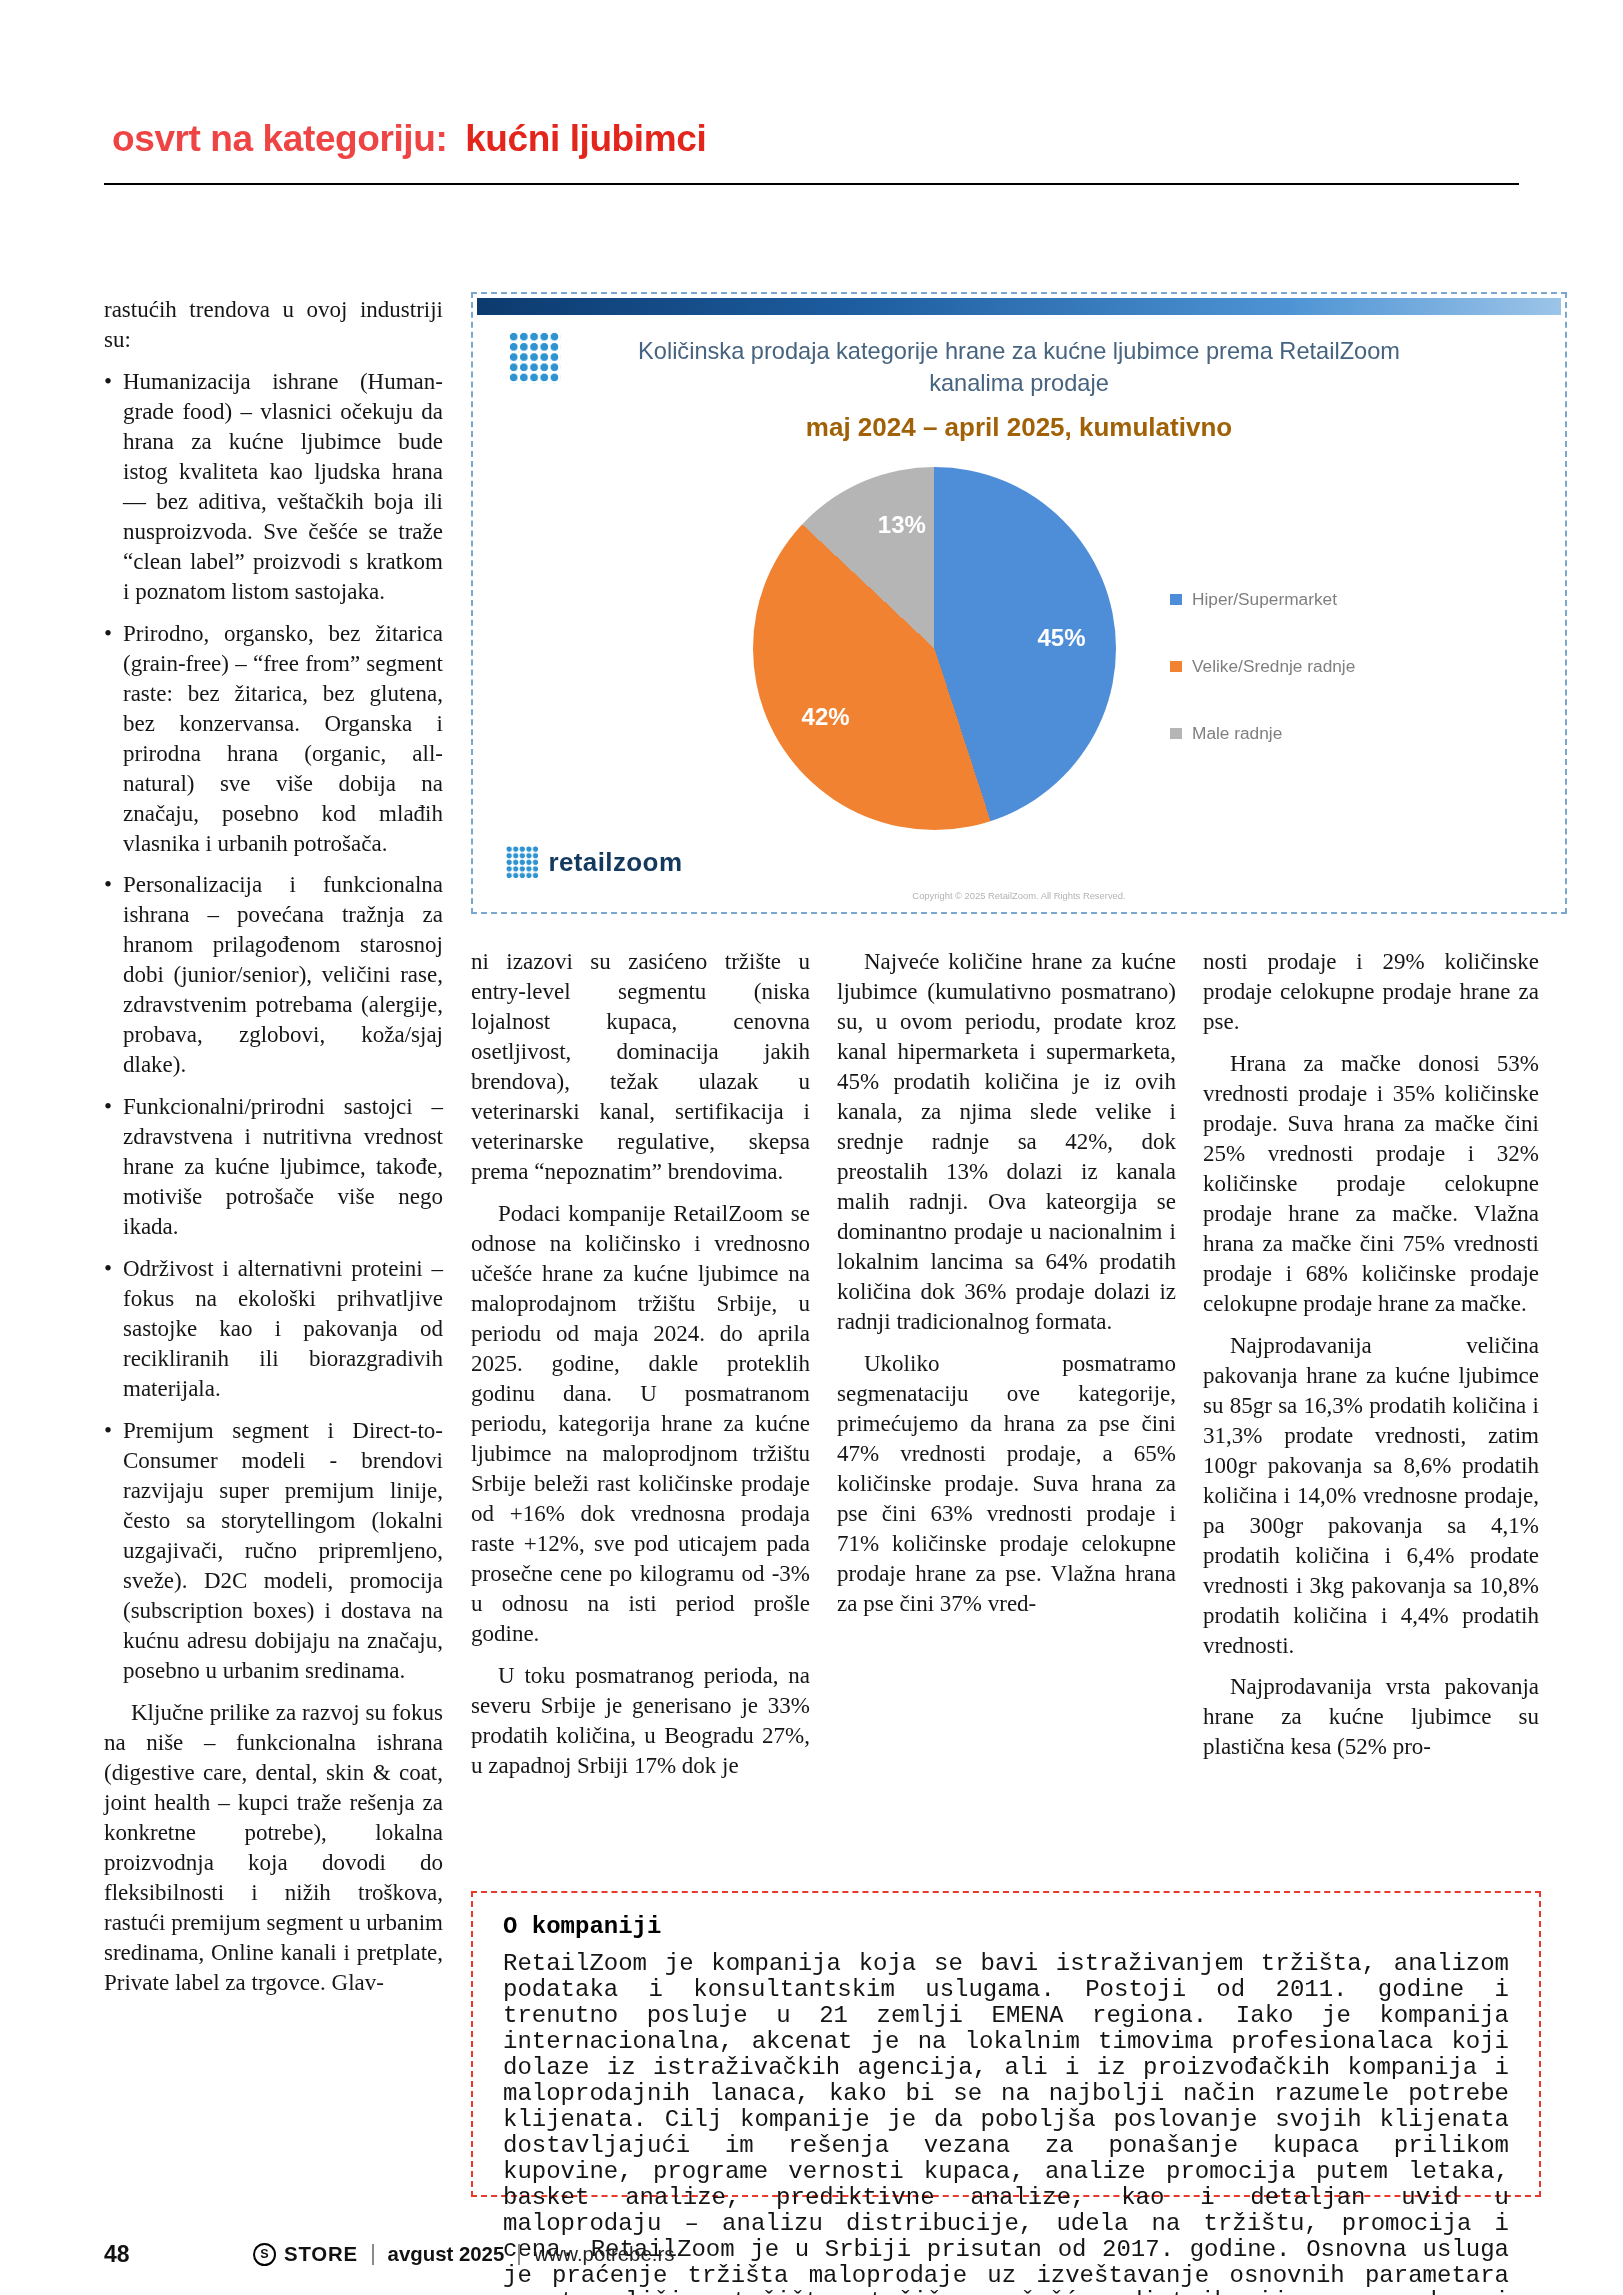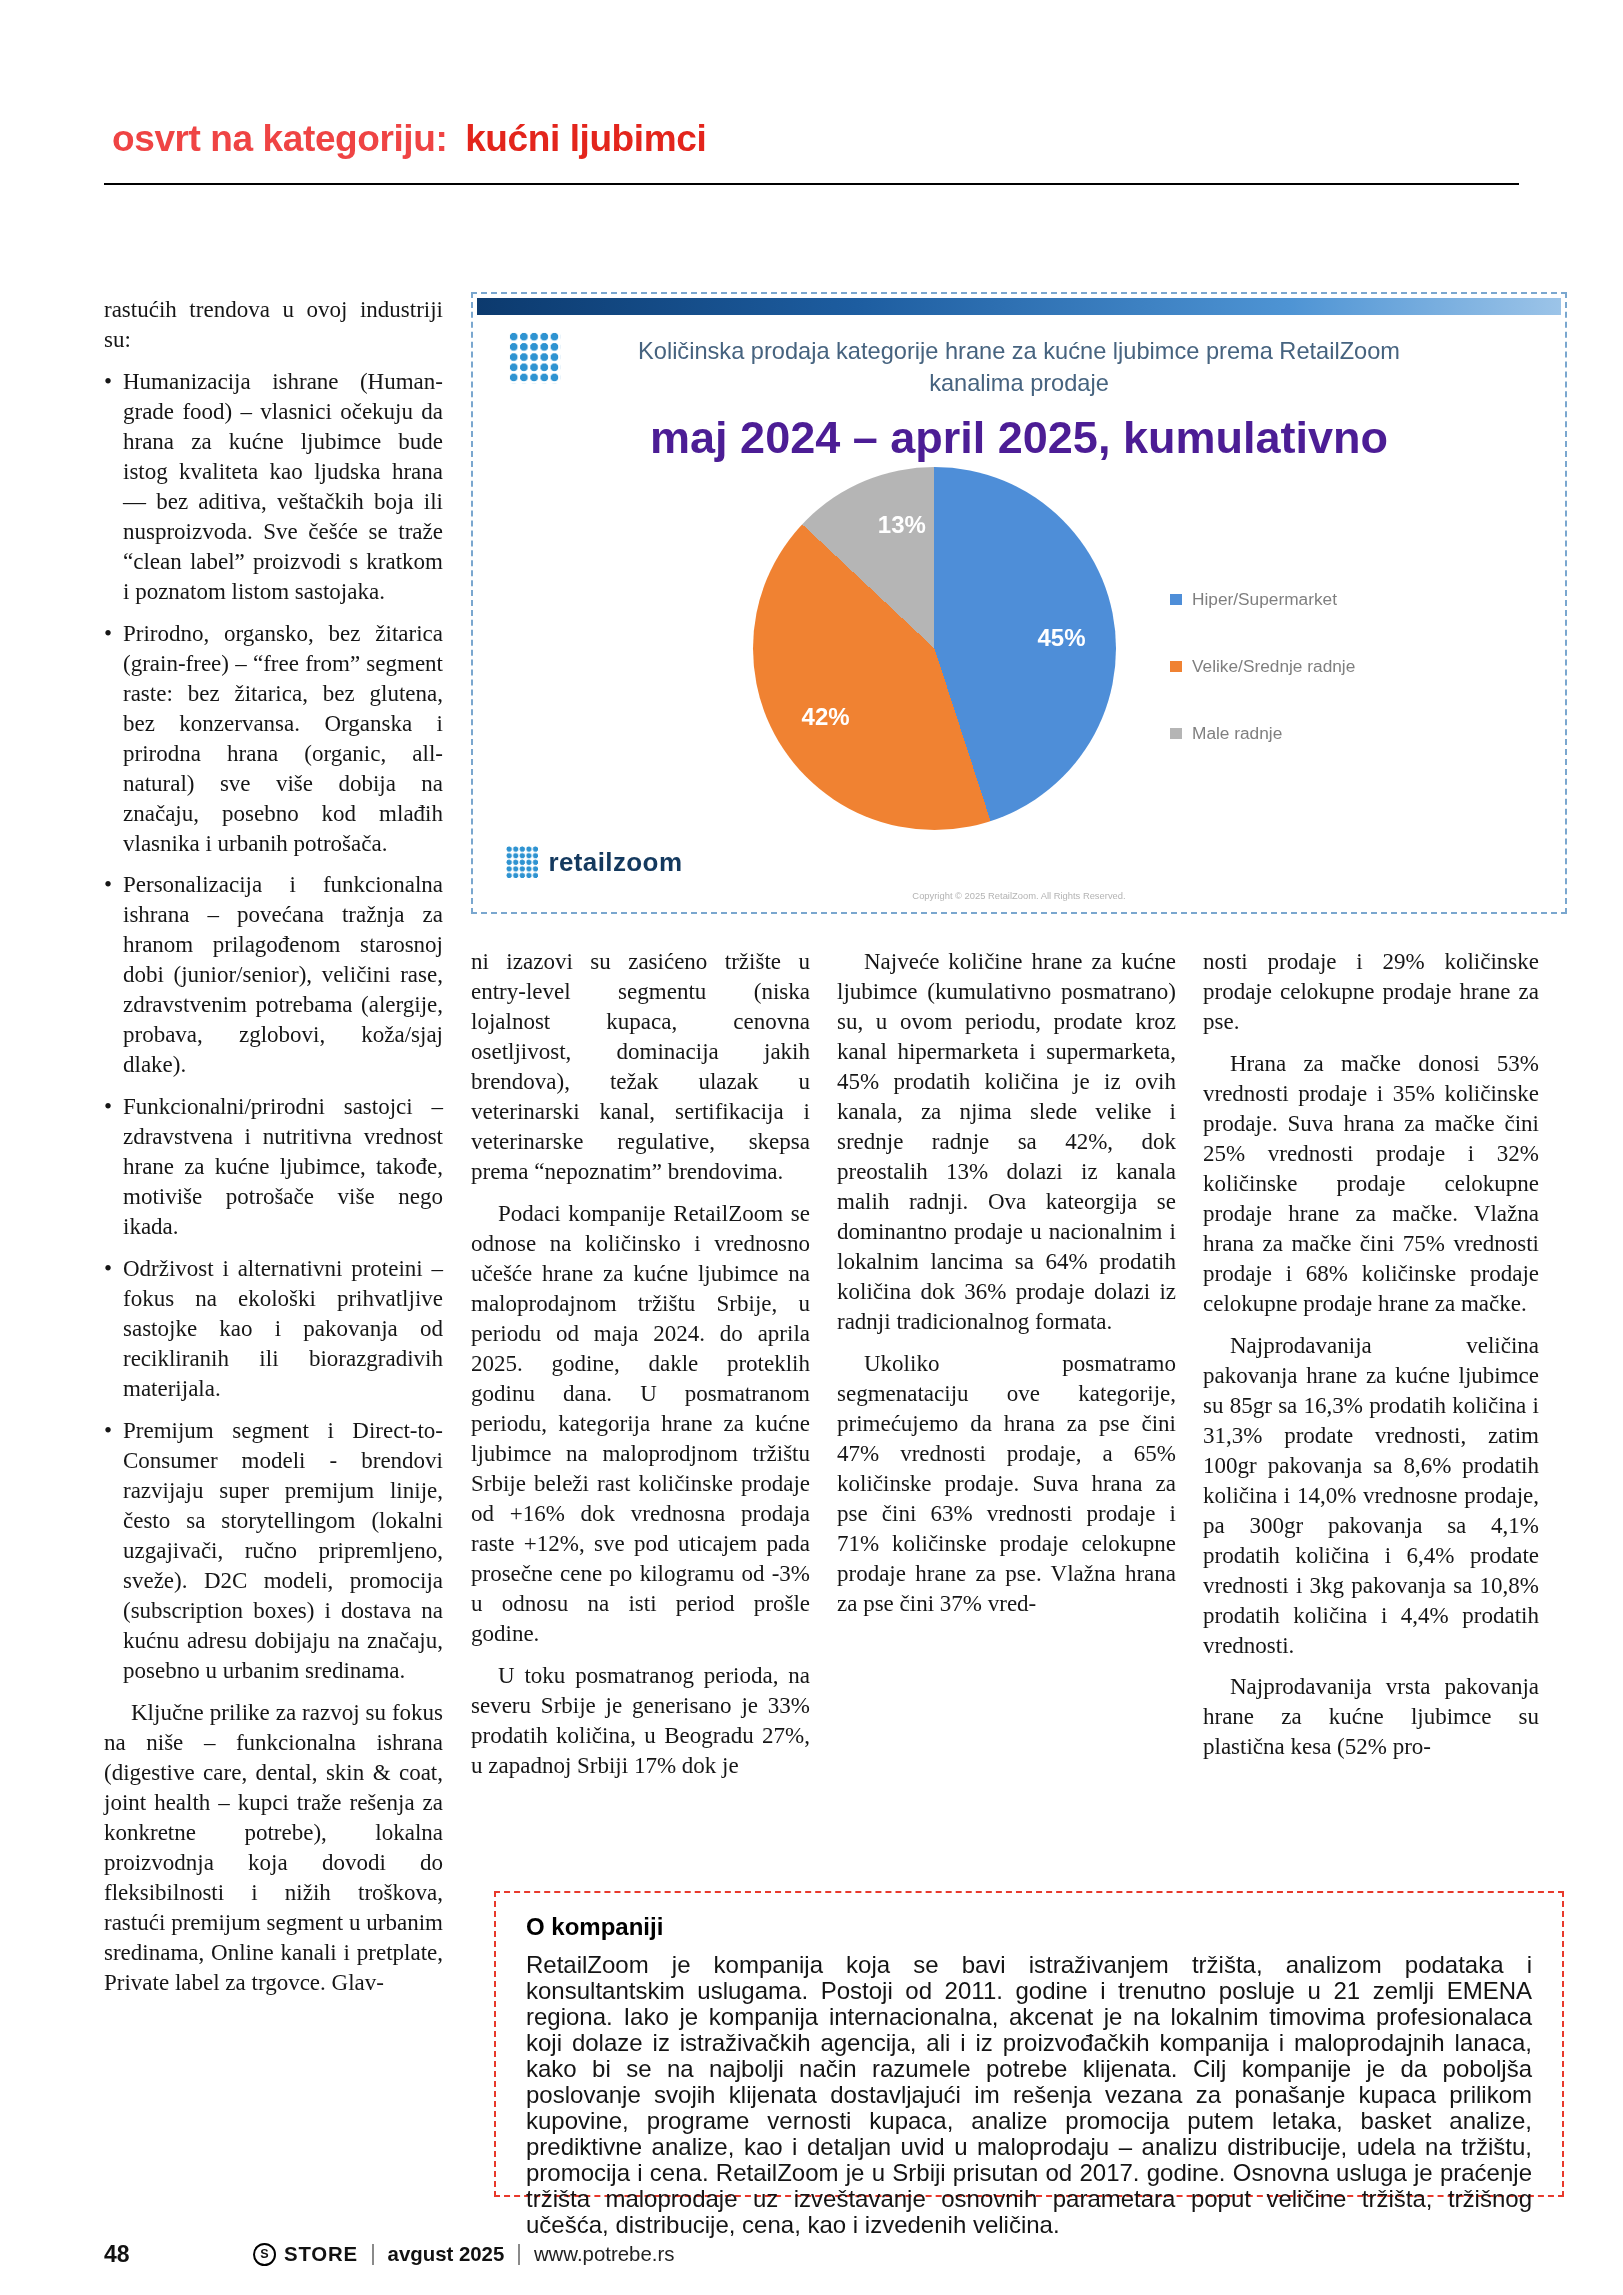--- a/index.html
+++ b/index.html
@@ -37,21 +37,21 @@
   .chart-topbar {
     position:absolute; top:3.9px; left:3.9px; right:3.9px; height:17.3px;
     background:linear-gradient(90deg,#0c3a6e 0%, #1d5da0 35%, #4e94d4 75%, #9cc4e8 100%);
   }
   .dots-logo {
     position:absolute; left:36px; top:38px; width:52px; height:52px;
     background-image: radial-gradient(circle at 4.7px 4.7px, #2e93d1 3.6px, transparent 4.2px);
     background-size:10.2px 10.2px;
   }
   .chart-title { position:absolute; top:41px; left:118px; right:118px; text-align:center; font-size:23.6px; line-height:32px; color:#46637f; }
-  .chart-subtitle { position:absolute; top:118px; left:0; right:0; text-align:center; font-size:45px; font-weight:bold; color:#4c1d95; }
+  .chart-subtitle { position:absolute; top:118px; left:0; right:0; text-align:center; font-size:26px; font-weight:bold; color:#a16207; }
   .pie-wrap { position:absolute; left:280px; top:173px; width:363px; height:363px; }
   .pie { width:100%; height:100%; border-radius:50%; background:#ccc; }
   .pie-label { position:absolute; transform:translate(-50%,-50%); color:#fff; font-weight:bold; font-size:24px; }
   .pl-45 { left:85%; top:47%; }
   .pl-42 { left:20%; top:69%; }
   .pl-13 { left:41%; top:16%; }
   .legend { position:absolute; left:697px; top:295px; display:flex; flex-direction:column; gap:46px; }
   .legend-item { display:flex; align-items:center; gap:10.2px; }
   .legend-swatch { width:11.8px; height:11.8px; background:#999; flex:0 0 auto; }
   .legend-label { font-size:17.3px; color:#7f7f7f; }
@@ -59,22 +59,22 @@
   .dots-sm {
     width:33px; height:33px; flex:0 0 auto;
     background-image: radial-gradient(circle at 3.1px 3.1px, #2e93d1 2.4px, transparent 2.9px);
     background-size:6.6px 6.6px;
   }
   .brand-text { font-size:26px; font-weight:bold; color:#14395e; letter-spacing:0.4px; }
   .chart-fineprint { position:absolute; bottom:11px; left:0; right:0; text-align:center; font-size:9.4px; color:#b3b3b3; }
 
   
   .about-box {
-    position:absolute; left:494px; top:1891px; width:1070px; height:306px;
-    border:2.4px dashed #e8392b; padding:20.4px 30px; font-family:Liberation Sans, sans-serif;
+    position:absolute; left:471px; top:1891px; width:1070px; height:306px;
+    border:2.4px dashed #e8392b; padding:20.4px 30px; font-family:Liberation Mono, monospace;
   }
   .about-title { font-size:24px; font-weight:bold; color:#000; margin-bottom:10.2px; }
   .about-body { font-size:24px; line-height:26px; text-align:justify; color:#141414; }
 
   
   .footer {
     position:absolute; left:104px; right:104px; bottom:27px; height:27px;
     display:flex; align-items:center; font-family:"Liberation Sans", sans-serif; font-size:20.4px; color:#111;
   }
   .page-num { font-weight:bold; font-size:23px; }

